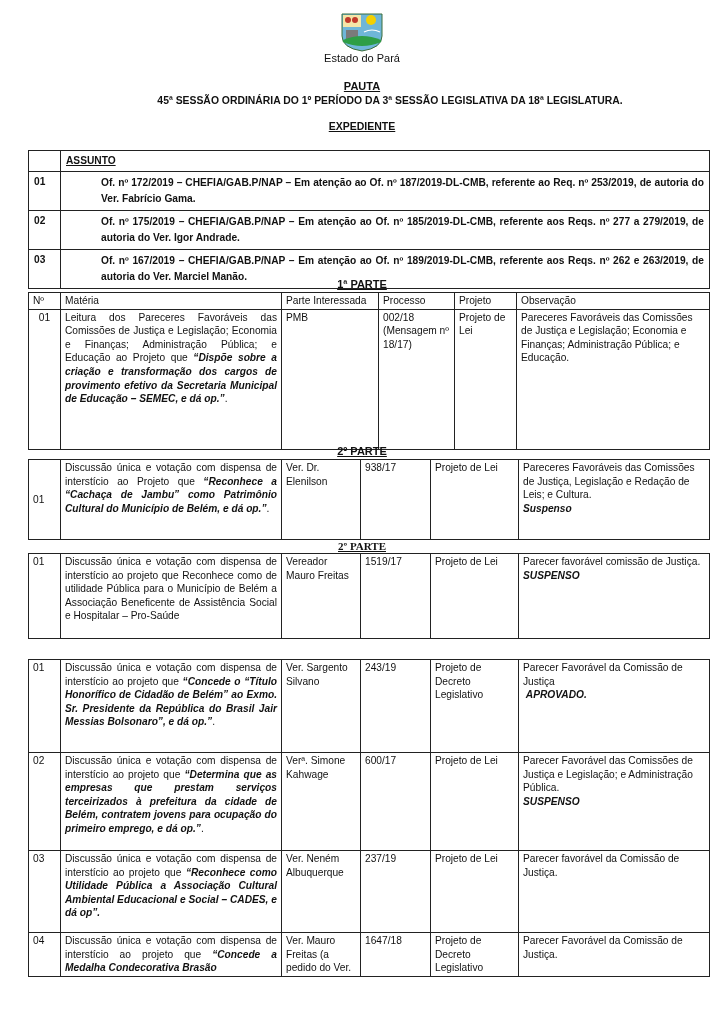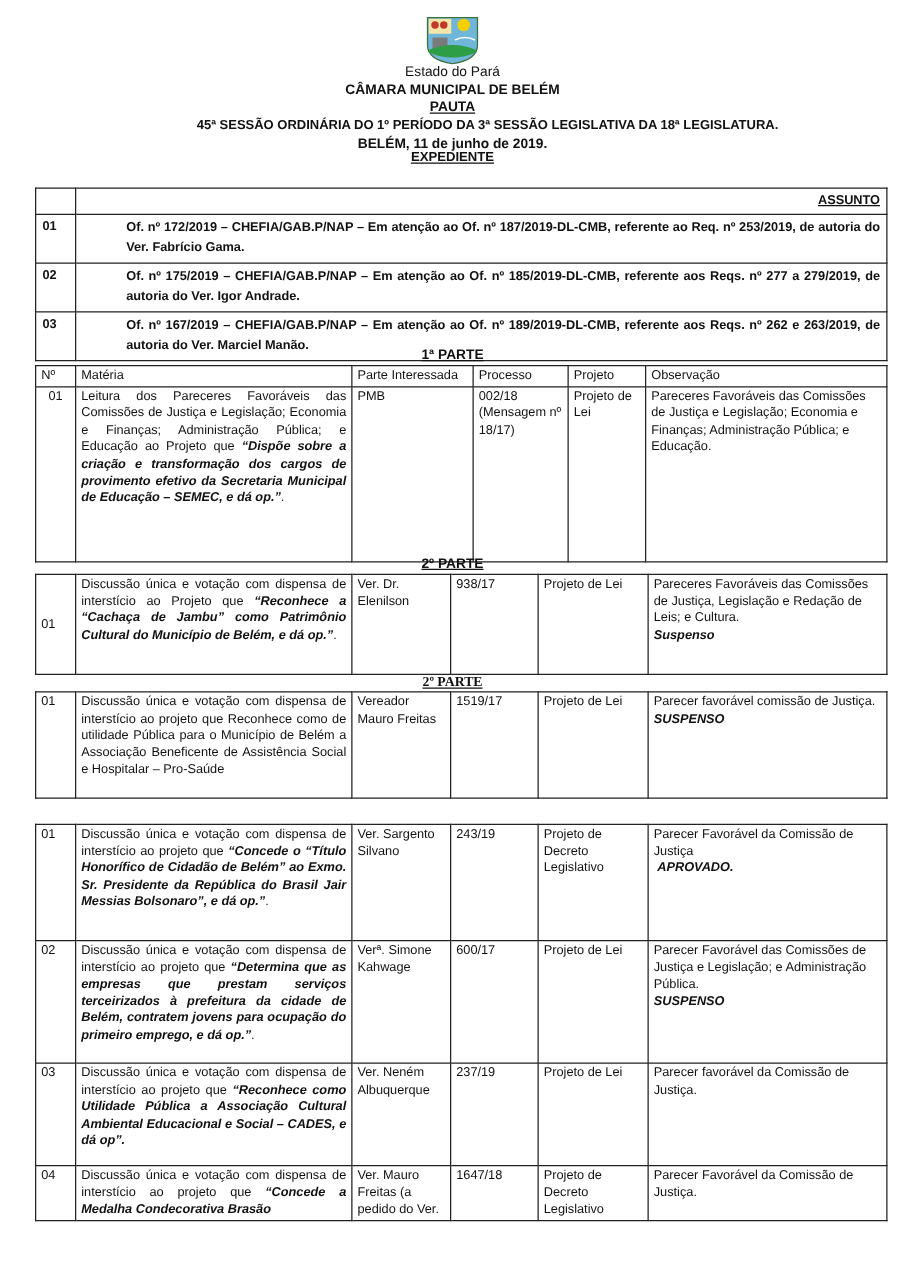--- a/index.html
+++ b/index.html
@@ -15,44 +15,42 @@
   .hdr { position: absolute; left: 0; width: 724px; text-align: center; font-size: 11px; line-height: 14px; }
   .hdr.b { font-weight: bold; }
   .sect { position: absolute; left: 0; width: 724px; text-align: center; font-weight: bold; font-size: 11px; line-height: 13px; text-decoration: underline; }
 
   table { position: absolute; left: 28px; width: 682px; border-collapse: collapse; table-layout: fixed; font-size: 10.2px; line-height: 13.6px; }
   td, th { border: 1.6px solid #222; vertical-align: top; padding: 1px 4px 1px 4px; font-weight: normal; text-align: left; }
   .just { text-align: justify; text-align-last: left; }
   .bold { font-weight: bold; font-style: italic; }
   .num { text-align: center; }
   .exp td { padding: 3px 5px; font-weight: bold; }
-  .exp .asunto { text-align: right; text-decoration: underline; margin-left: 20px; }
+  .exp .asunto { text-align: left; text-decoration: underline; margin-left: 20px; }
   .exp .txt { text-align: justify; text-align-last: left; line-height: 16px; padding-left: 40px; }
 </style>
 </head>
 <body>
 
 <div class="page">
 
   <svg class="crest" viewBox="0 0 48 40">
     <path d="M4 2 H44 V24 Q44 36 24 39 Q4 36 4 24 Z" fill="#6fb6d8" stroke="#3c6f3c" stroke-width="1"></path>
     <rect x="5" y="3" width="18" height="12" fill="#f4e6a8"></rect>
     <circle cx="10" cy="8" r="3" fill="#c0392b"></circle>
     <circle cx="17" cy="8" r="3" fill="#c0392b"></circle>
     <circle cx="33" cy="8" r="5" fill="#f5d000"></circle>
     <rect x="8" y="18" width="12" height="10" fill="#7a7a7a"></rect>
     <path d="M5 28 Q24 20 43 28 V30 Q24 38 5 30 Z" fill="#2e9e46"></path>
     <path d="M26 20 Q34 16 42 20" stroke="#ffffff" stroke-width="1.2" fill="none"></path>
   </svg>
 
   <div class="hdr" style="top:51px;">Estado do Pará</div>
-  <div class="hdr b" style="top:65px;">CÂMARA MUNICIPAL DE BELÉM</div>
   <div class="hdr b" style="top:79px;text-decoration:underline;">PAUTA</div>
   <div class="hdr b" style="top:94px;font-size:10.4px;padding-left:28px;">45ª SESSÃO ORDINÁRIA DO 1º PERÍODO DA 3ª SESSÃO LEGISLATIVA DA 18ª LEGISLATURA.</div>
-  <div class="hdr b" style="top:108px;">BELÉM, 11 de junho de 2019.</div>
   <div class="hdr b" style="top:119px;text-decoration:underline;font-size:10.5px;">EXPEDIENTE</div>
 
   <table class="exp" style="top:150px;">
     <colgroup>
         <col style="width:32px">
         <col>
       </colgroup>
     <tbody>
         <tr>
       <td></td>

